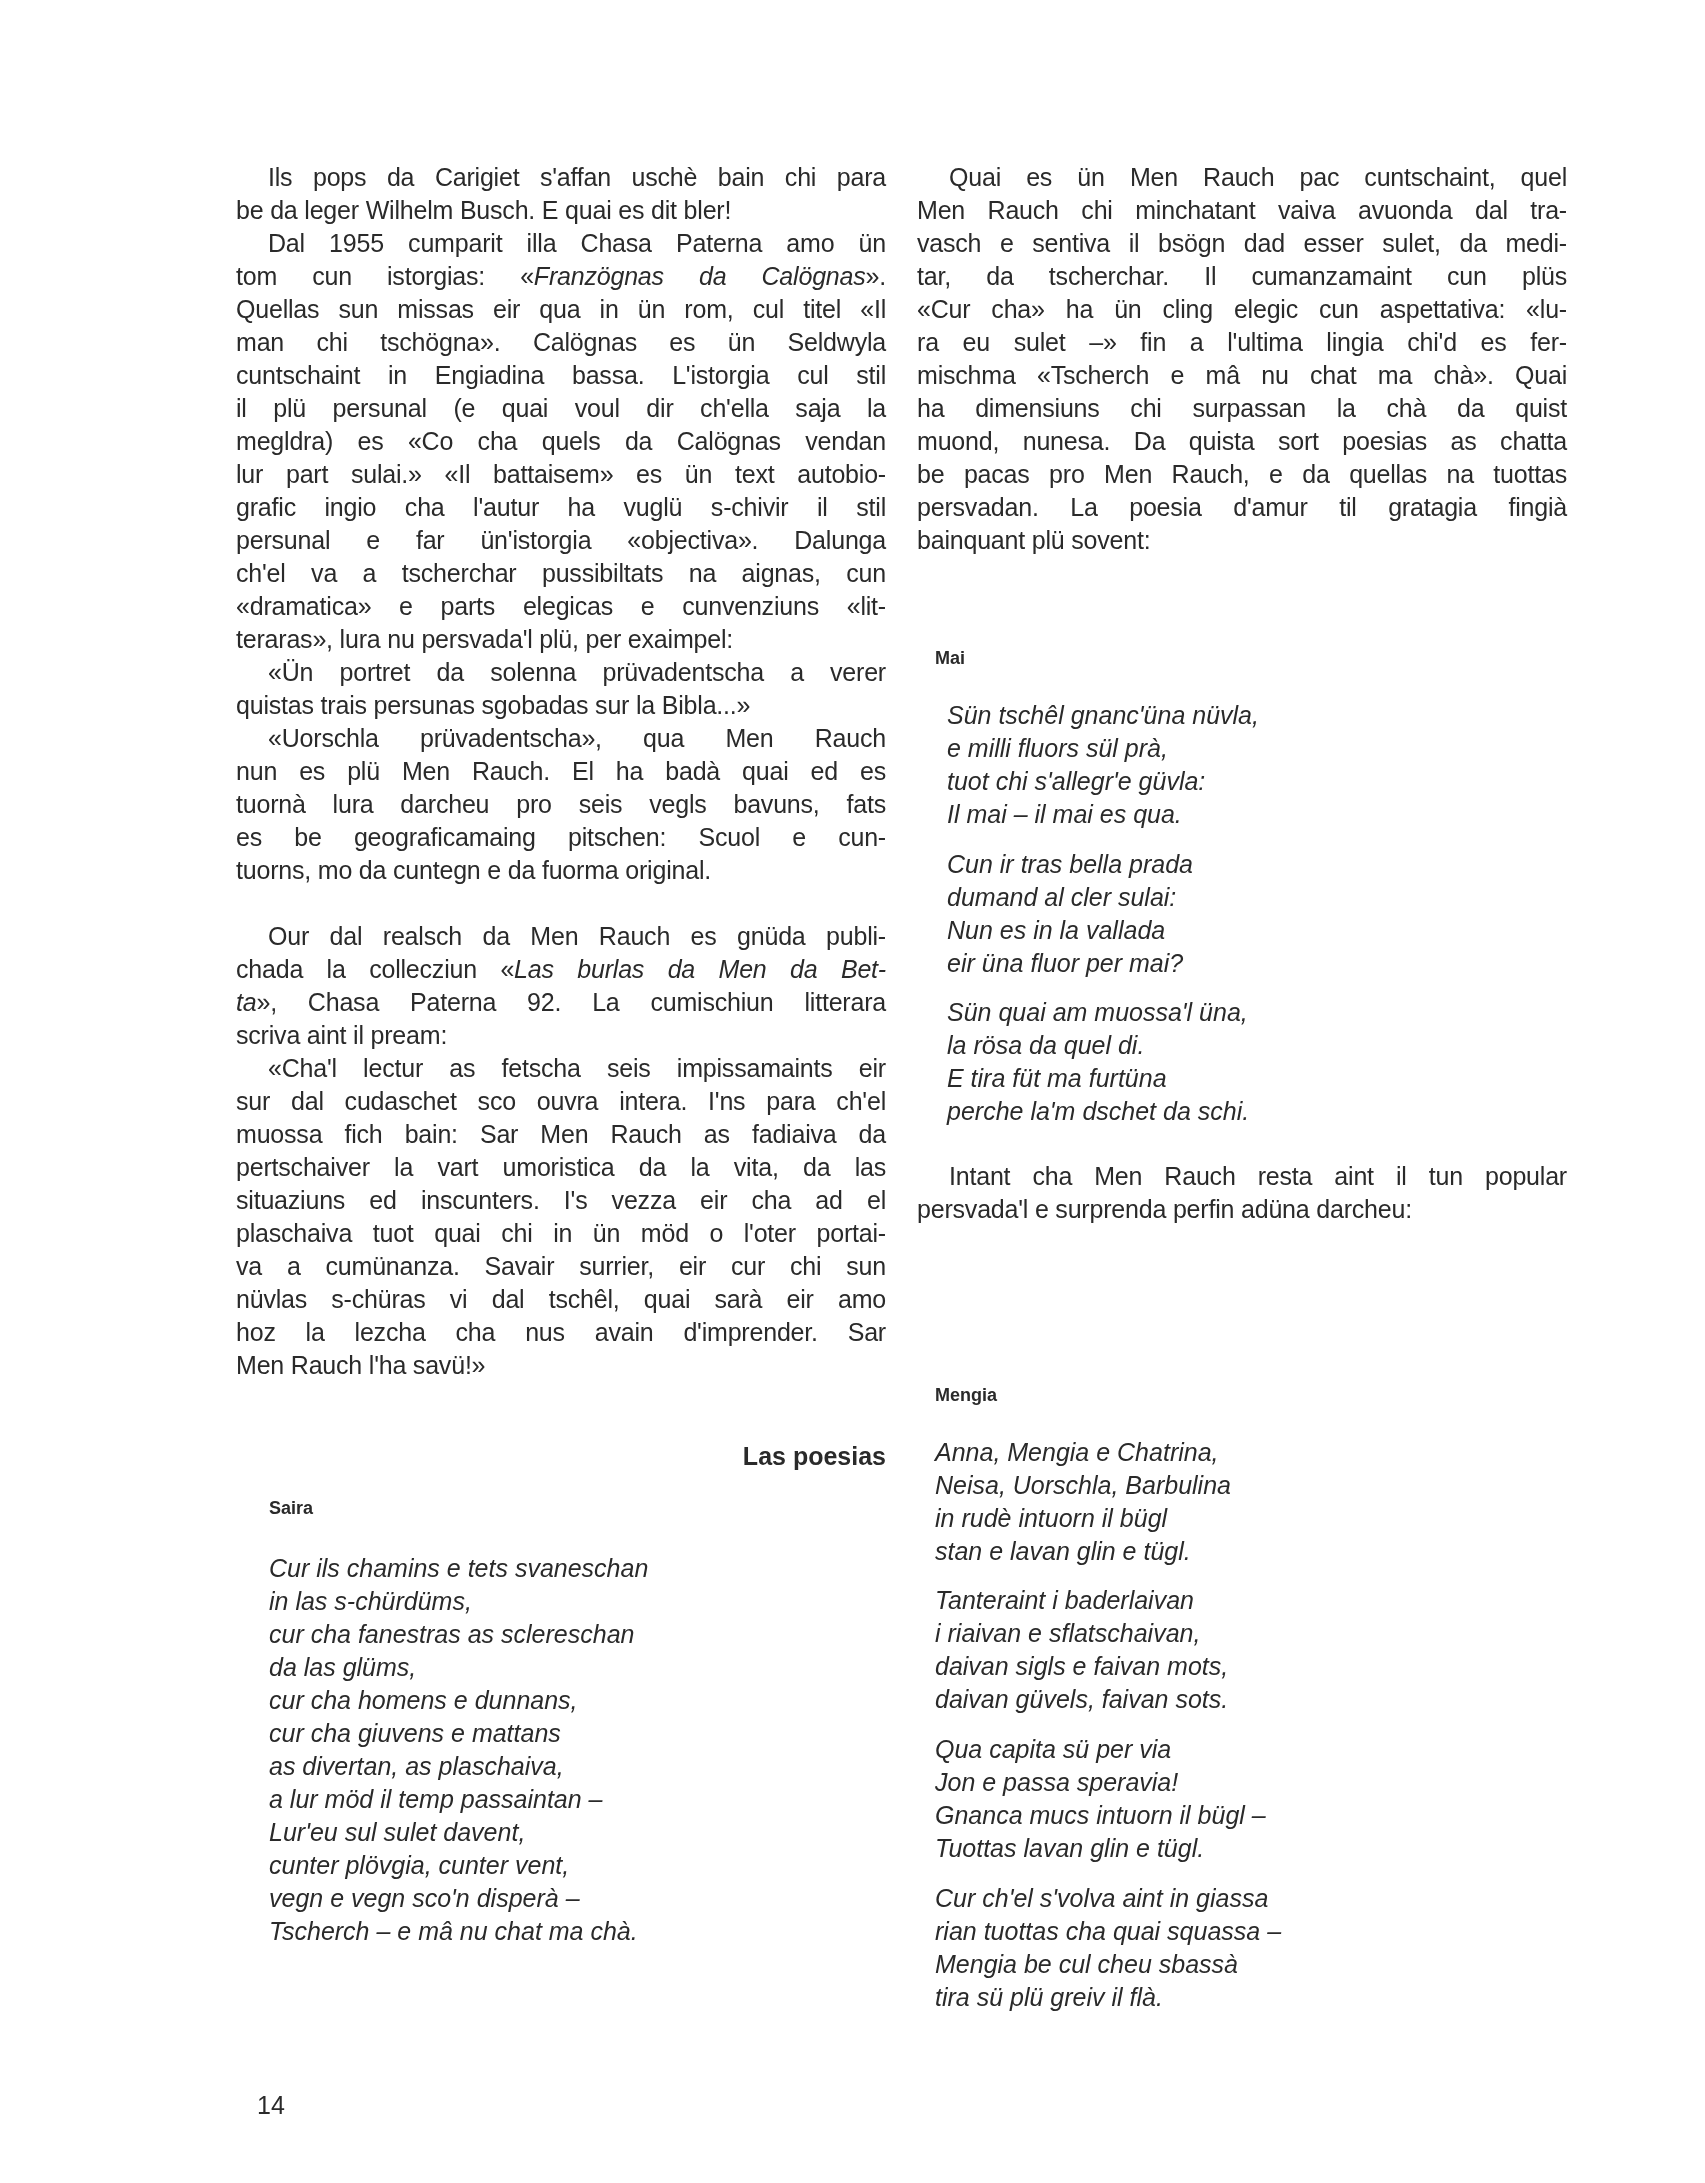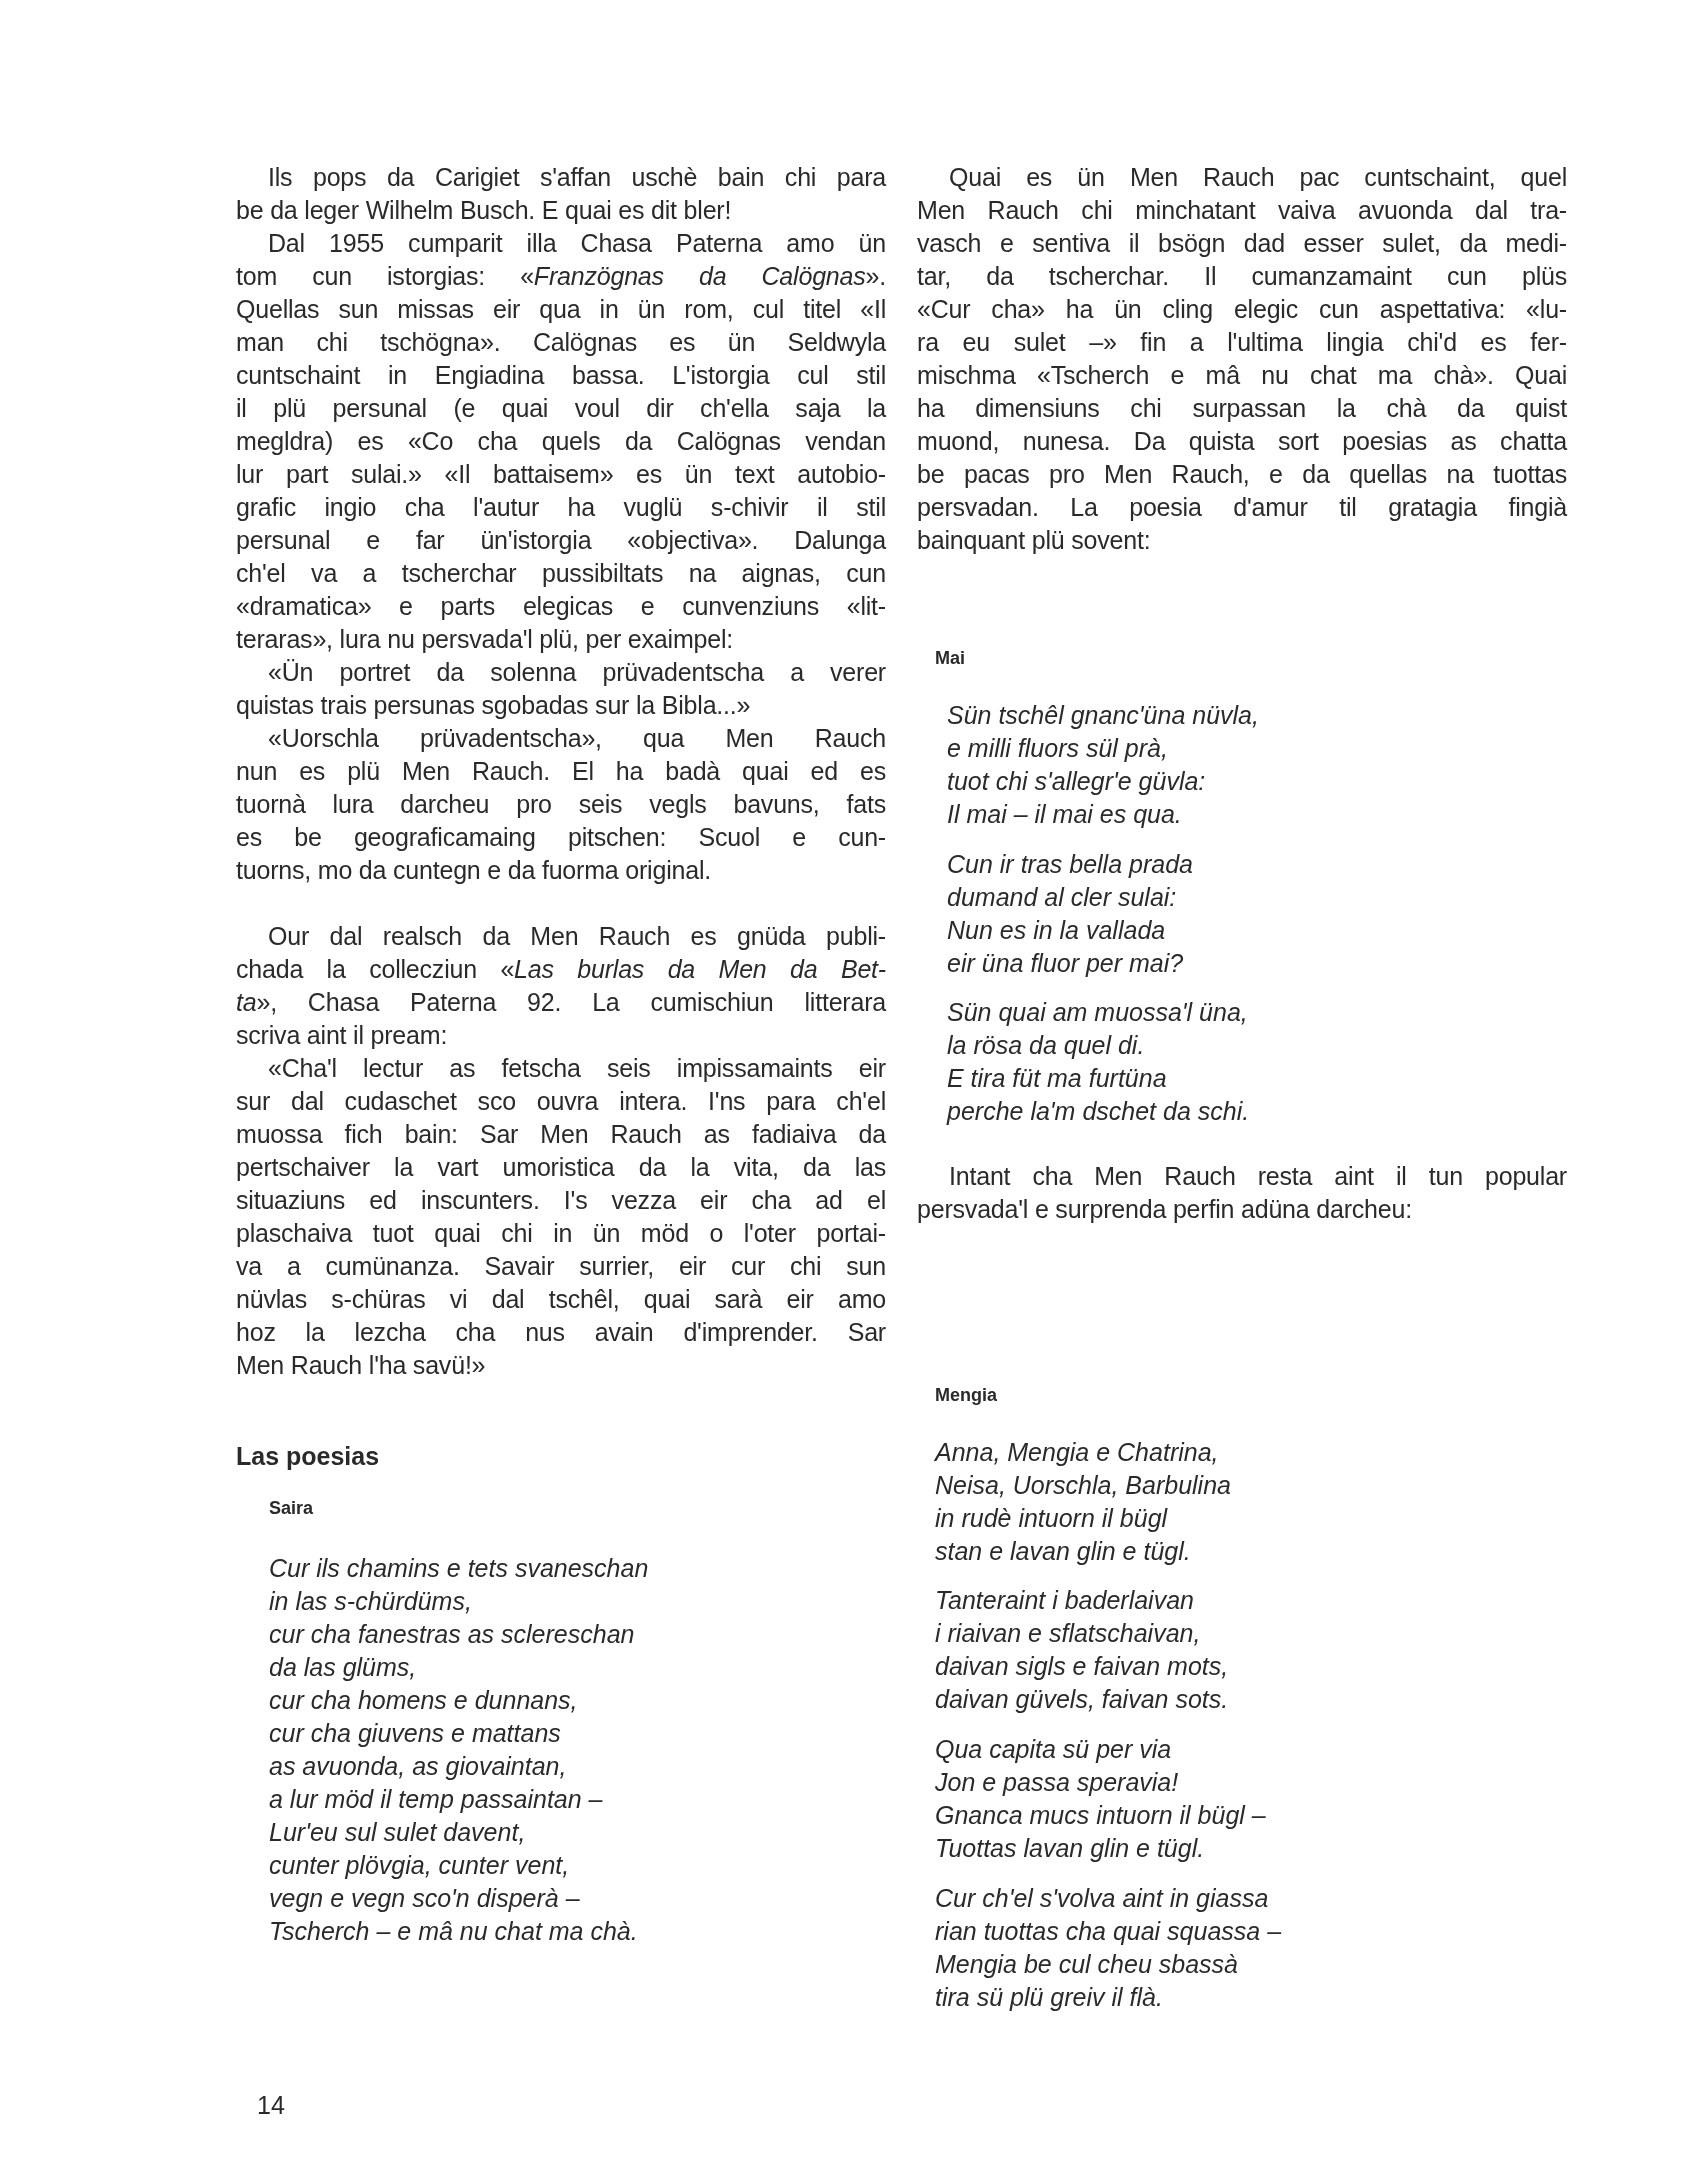--- a/index.html
+++ b/index.html
@@ -6,21 +6,21 @@
   body { width: 1706px; height: 2183px; position: relative; overflow: hidden;
          font-family: "Liberation Sans", sans-serif; color: #2a2a2a; }
   .col { position: absolute; }
   .left { left: 236px; top: 161px; width: 650px; }
   .right { left: 917px; top: 161px; width: 650px; }
   .p { font-size: 25px; line-height: 33px; text-align: justify; margin: 0; letter-spacing: -0.2px; }
   .p .ln { display: block; text-align: justify; text-align-last: justify; white-space: nowrap; }
   .p .ln.last { text-align-last: left; }
   .ind { padding-left: 32px; }
   .gap { height: 33px; }
-  .h2 { font-weight: bold; font-size: 25px; margin: 0; }
+  .h2 { font-weight: bold; font-size: 25px; margin: 0; text-align: right; }
   .h3 { font-weight: bold; font-size: 18px; margin: 0; }
   .poem { font-style: italic; font-size: 25px; line-height: 33px; margin: 0; }
   .poem .ln { display: block; white-space: nowrap; }
   .stanza { margin-bottom: 16.6px; }
   i.it { font-style: italic; }
   .page-num { position: absolute; left: 257px; top: 2091px; font-size: 25px; }
 </style>
 </head>
 <body>
 
@@ -79,21 +79,21 @@
   <div style="height:27px"></div>
   <h3 class="h3" style="padding-left:33px">Saira</h3>
   <div style="height:33px"></div>
   <div class="poem" style="padding-left:33px">
     <span class="ln">Cur ils chamins e tets svaneschan</span>
     <span class="ln">in las s-chürdüms,</span>
     <span class="ln">cur cha fanestras as sclereschan</span>
     <span class="ln">da las glüms,</span>
     <span class="ln">cur cha homens e dunnans,</span>
     <span class="ln">cur cha giuvens e mattans</span>
-    <span class="ln">as avuonda, as giovaintan,</span>
+    <span class="ln">as divertan, as plaschaiva,</span>
     <span class="ln">a lur möd il temp passaintan –</span>
     <span class="ln">Lur'eu sul sulet davent,</span>
     <span class="ln">cunter plövgia, cunter vent,</span>
     <span class="ln">vegn e vegn sco'n disperà –</span>
     <span class="ln">Tscherch – e mâ nu chat ma chà.</span>
   </div>
 </div>
 
 <div class="col right">
   <div class="p">

